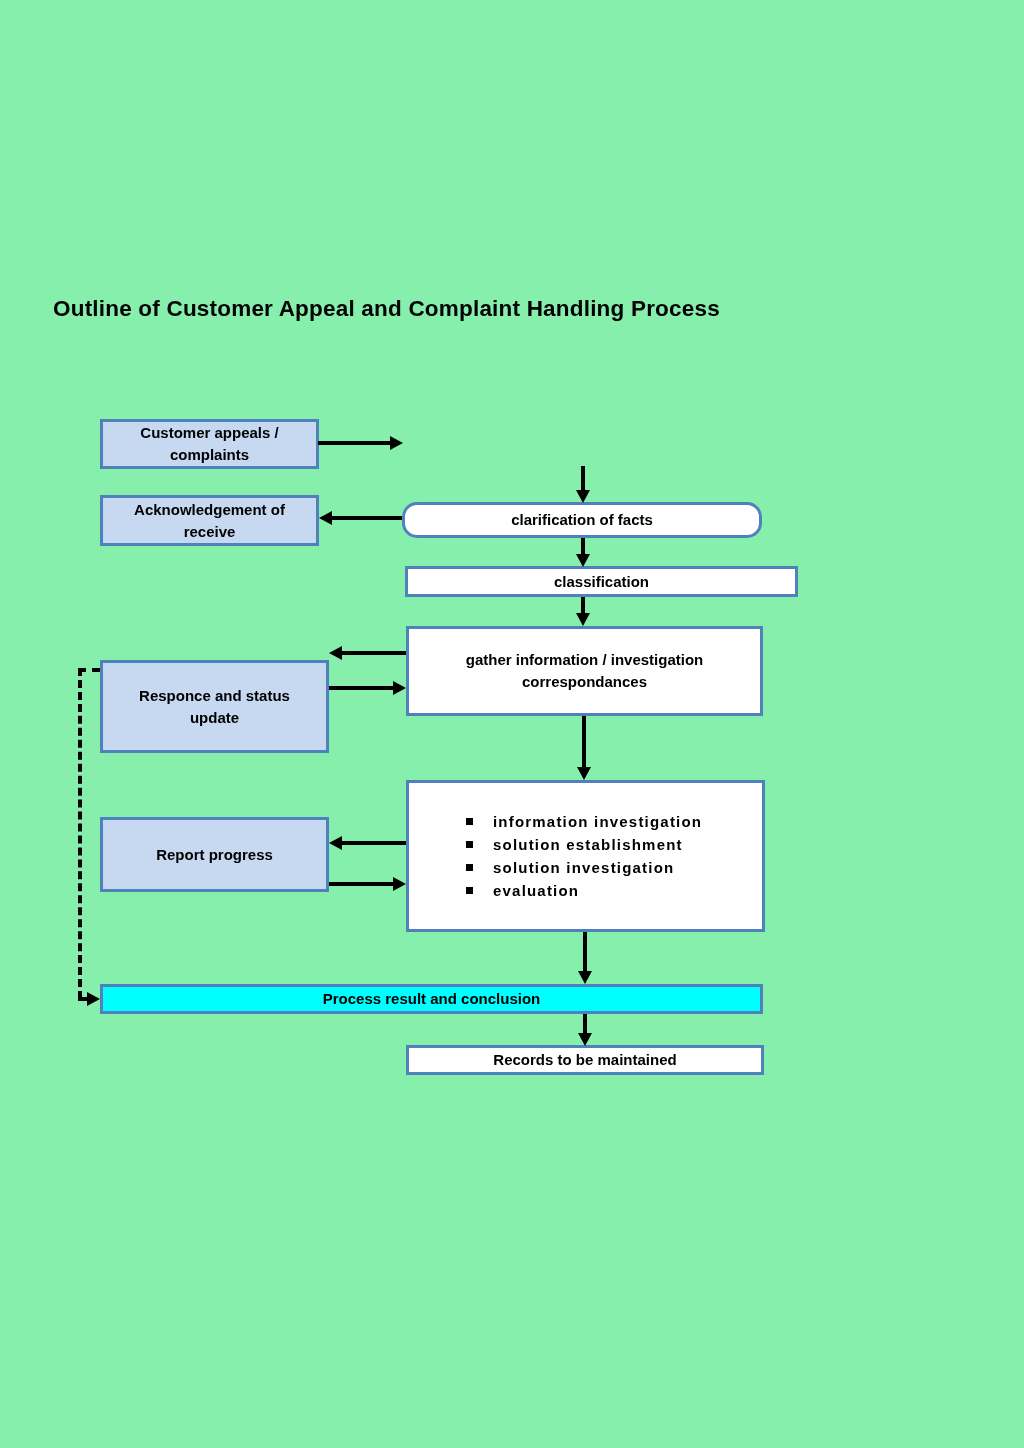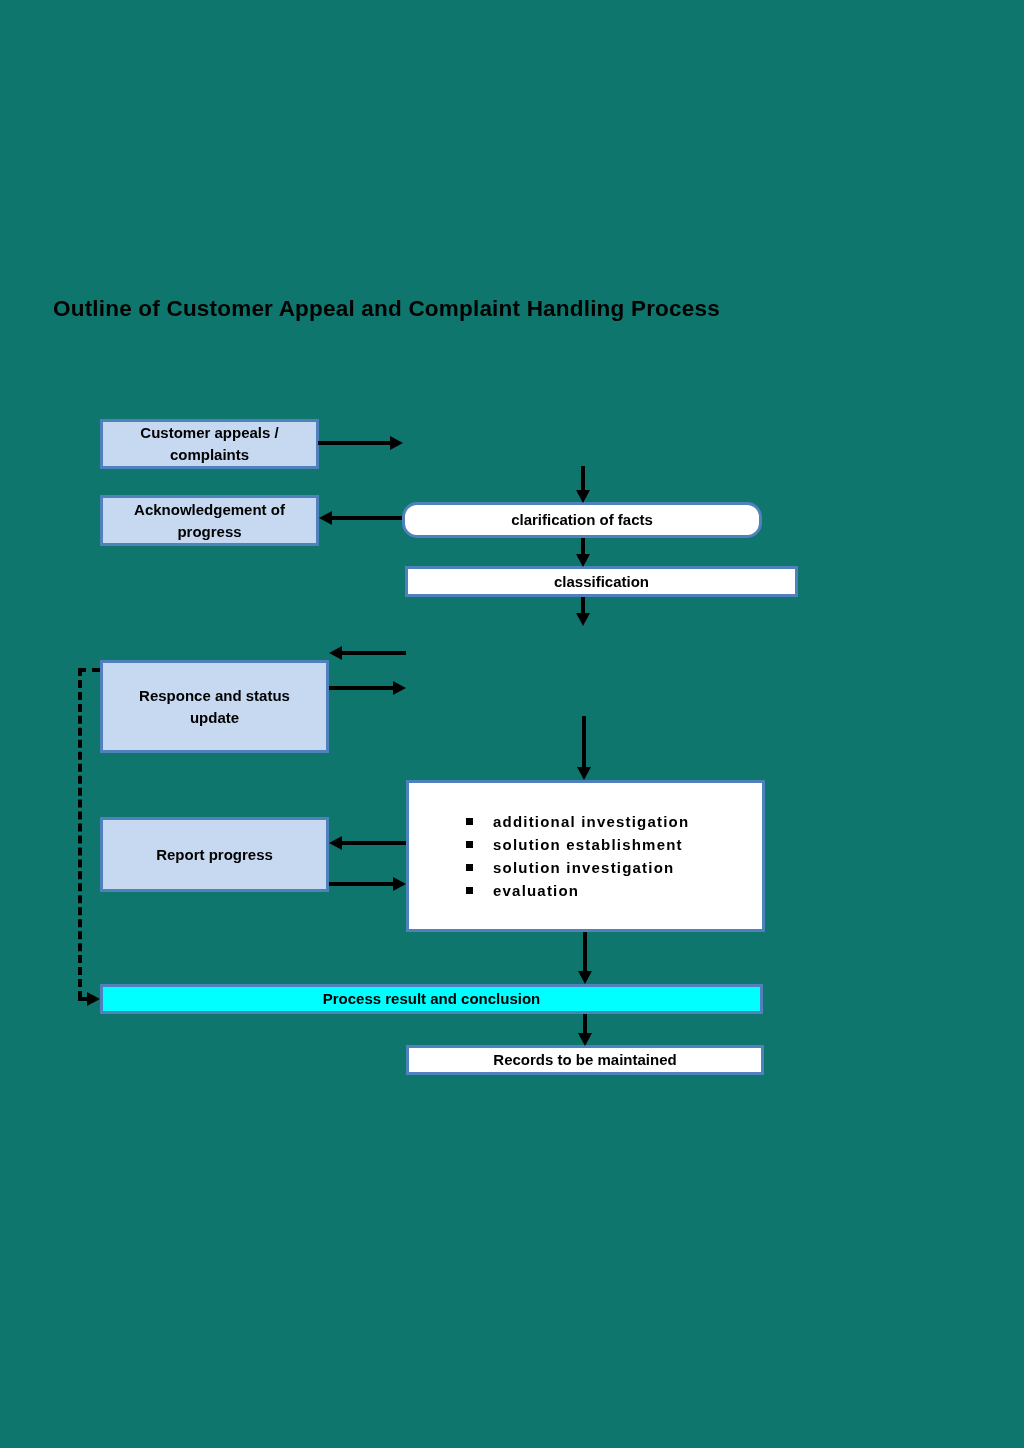--- a/index.html
+++ b/index.html
@@ -6,21 +6,21 @@
     --accent: #4f81bd;
     --fill-blue: #c6d9f1;
     --fill-cyan: #00ffff;
     --arrow: #000000;
   }
   html, body { margin: 0; padding: 0; background: #ffffff; }
   .page {
     position: relative;
     width: 1024px;
     height: 1448px;
-    background: #0f766e;
+    background: #86efac;
     font-family: "Liberation Sans", sans-serif;
     color: #000;
     overflow: hidden;
   }
   .title {
     position: absolute;
     left: 53px;
     top: 296px;
     margin: 0;
     font-size: 22.5px;
@@ -90,45 +90,49 @@
   <h1 class="title">Outline of Customer Appeal and Complaint Handling Process</h1>
 
   <div class="box fill-blue" id="n-customer">
     <span class="node-label">Customer appeals /
 complaints</span>
   </div>
 
 
   <div class="box fill-blue" id="n-ack">
     <span class="node-label">Acknowledgement of
-progress</span>
+receive</span>
   </div>
 
   <div class="box fill-white" id="n-clarification">
     <span class="node-label">clarification of facts</span>
   </div>
 
   <div class="box fill-white" id="n-classification">
     <span class="node-label">classification</span>
   </div>
 
   <div class="box fill-blue" id="n-response">
     <span class="node-label">Responce and status
 update</span>
   </div>
 
+  <div class="box fill-white" id="n-gather">
+    <span class="node-label">gather information / investigation
+correspondances</span>
+  </div>
 
   <div class="box fill-blue" id="n-report">
     <span class="node-label">Report progress</span>
   </div>
 
   <div class="box fill-white" id="n-actions">
     <div class="bullet-row">
       <span class="bullet"></span>
-      <span class="bullet-text">additional investigation</span>
+      <span class="bullet-text">information investigation</span>
     </div>
     <div class="bullet-row">
       <span class="bullet"></span>
       <span class="bullet-text">solution establishment</span>
     </div>
     <div class="bullet-row">
       <span class="bullet"></span>
       <span class="bullet-text">solution investigation</span>
     </div>
     <div class="bullet-row">

